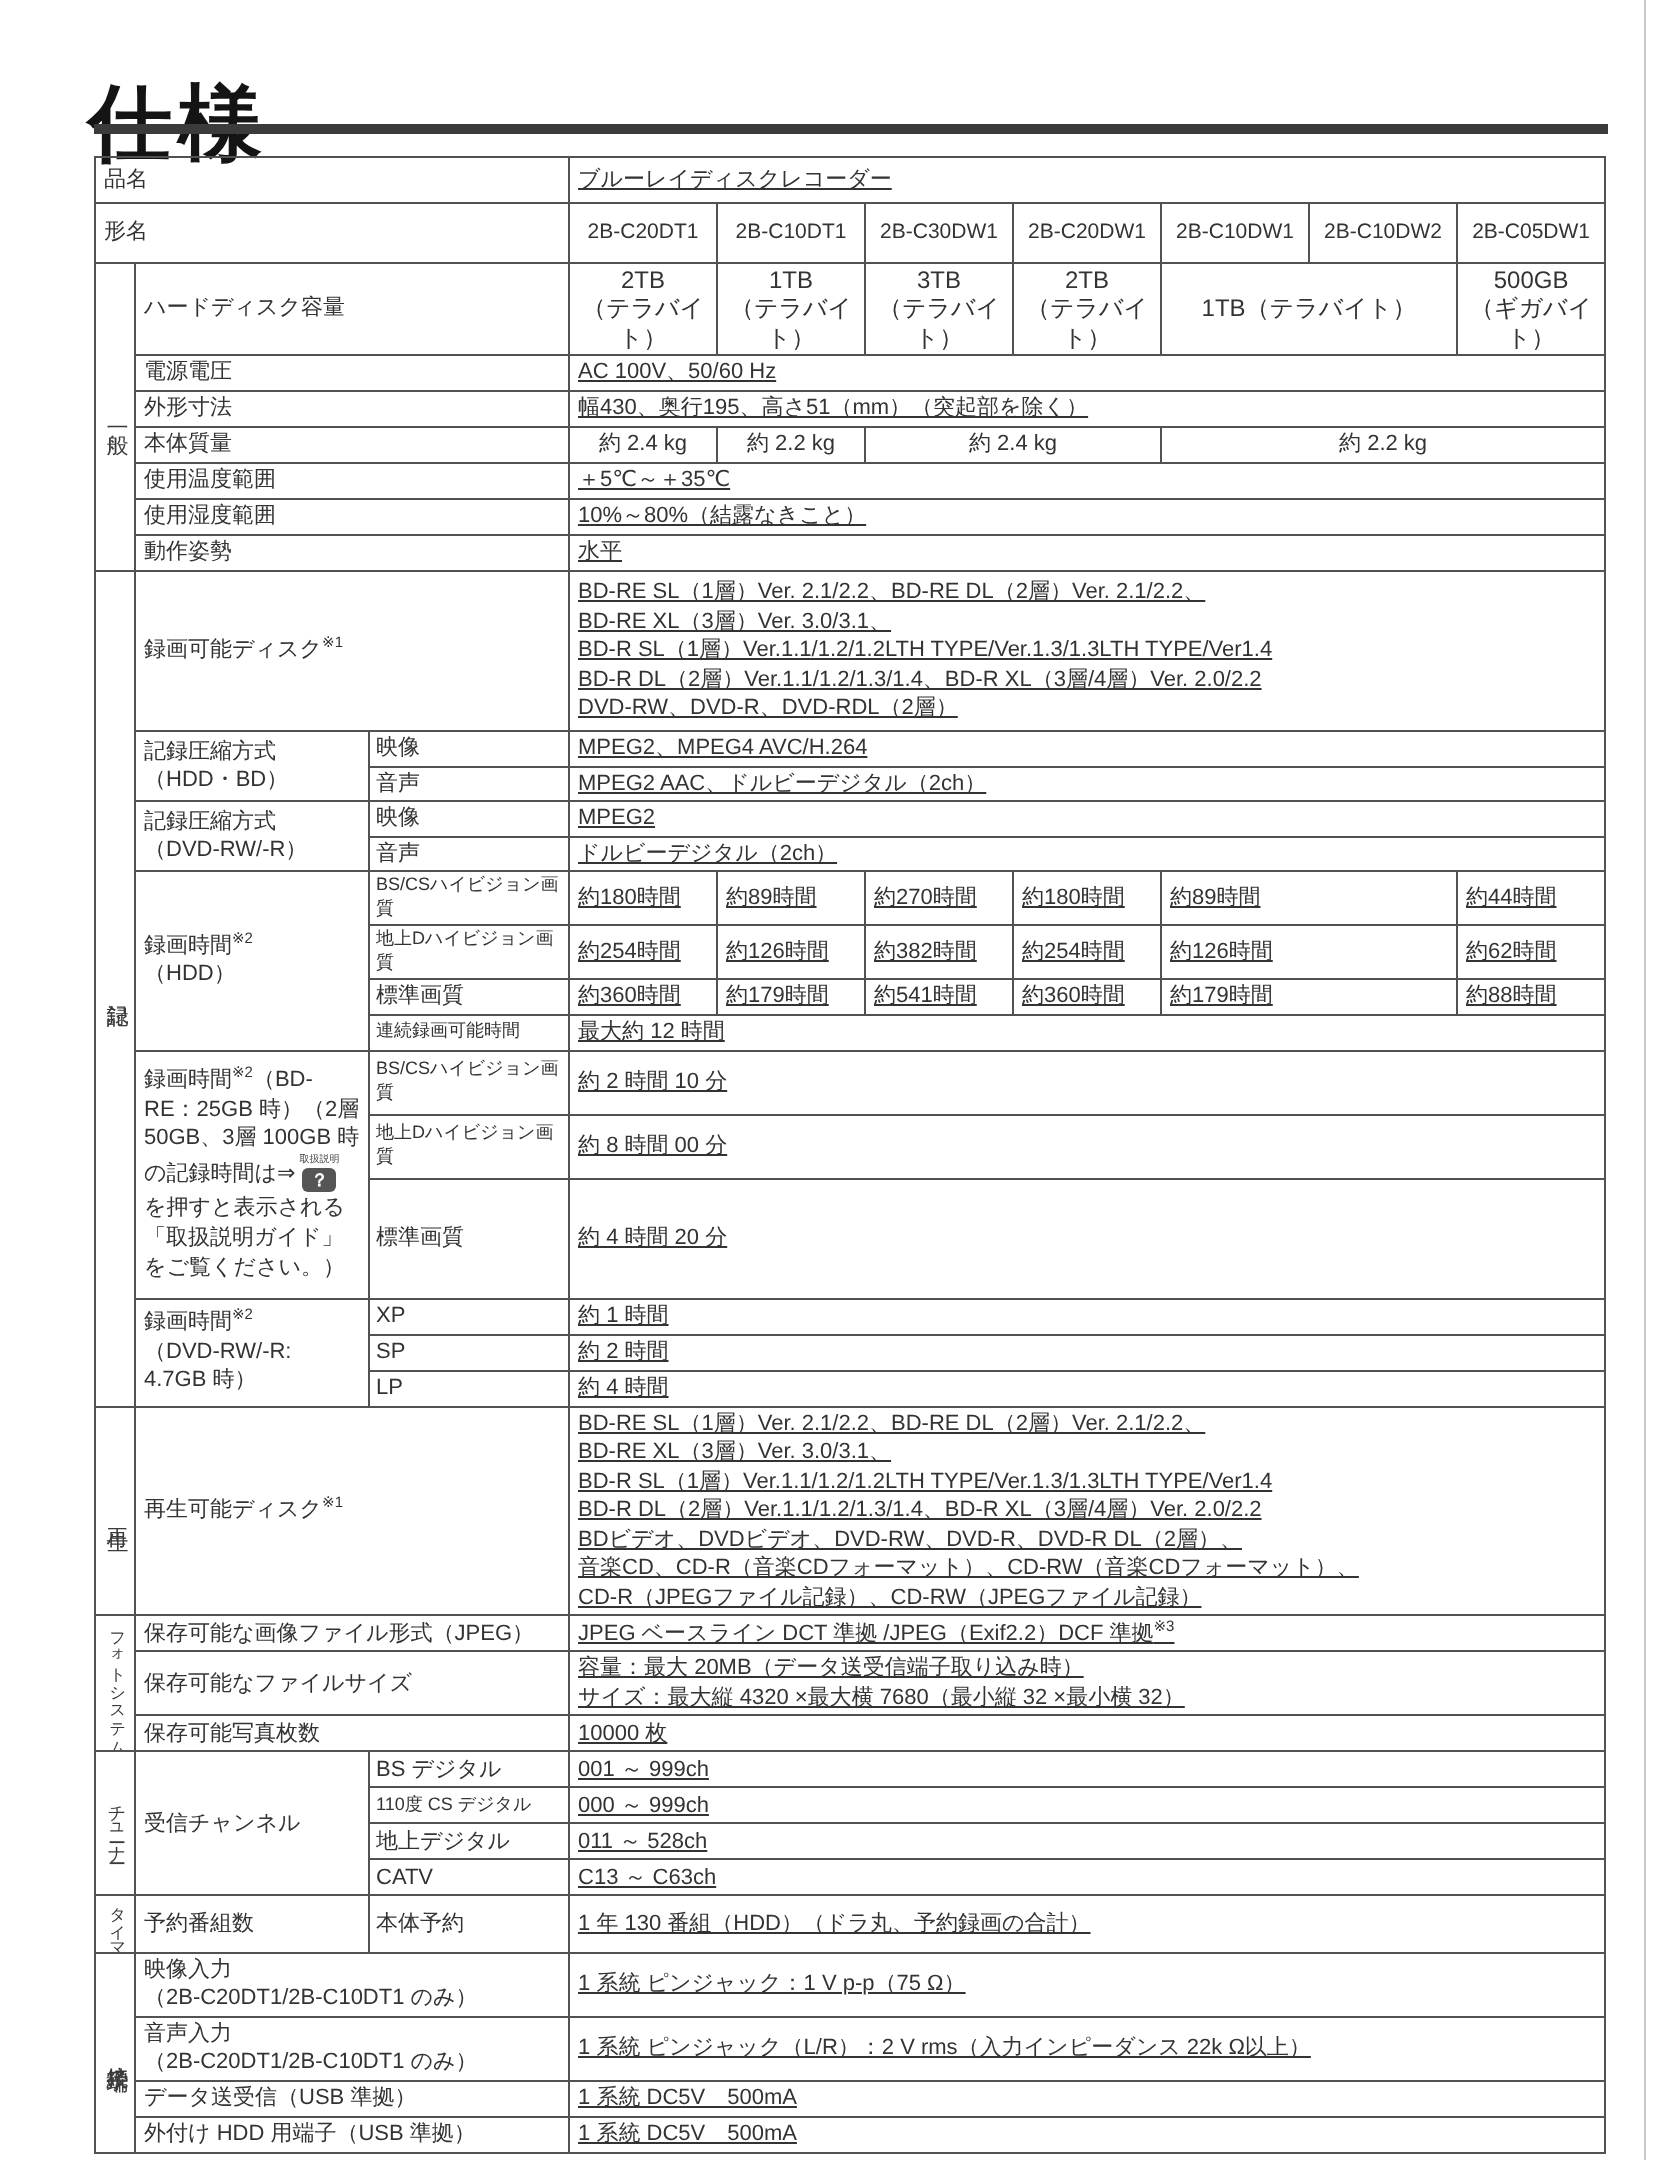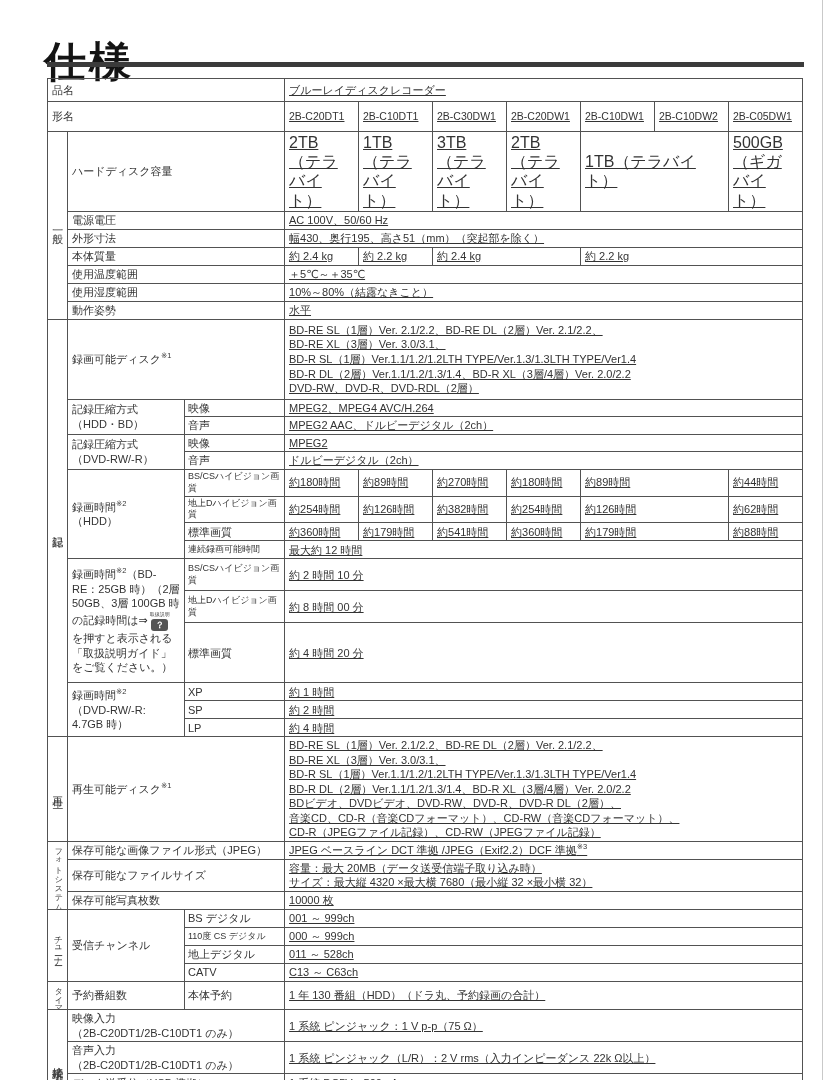--- a/index.html
+++ b/index.html
@@ -20,24 +20,24 @@
     vertical-align:middle;white-space:pre-line;overflow:hidden;color:#333;
   }
   td.grp{
     padding:0;text-align:center;writing-mode:vertical-rl;text-orientation:upright;
     font-size:11px;letter-spacing:1px;color:#3a3a3a;
   }
   td.grp.gs{font-size:8px;letter-spacing:0;}
   td.grp.gm{font-size:9px;letter-spacing:0;}
   td.lab{text-align:left;}
   td.sub{text-align:left;padding:1px 3px;}
-  td.c{text-decoration:underline;}
+  td.c{text-align:center;}
   td.v{text-align:left;text-decoration:underline;}
   .small{font-size:9px;}
-  .cap2{font-size:16px;line-height:1.2;}
+  .cap2{font-size:12px;line-height:1.2;}
   .mdl{font-size:10.5px;}
   sup{font-size:7.5px;vertical-align:super;line-height:0;}
   .blk{display:block;}
   .h16{height:16px}.h18{height:18px}.h23{height:23px}.h24{height:24px}
   .h30{height:30px}.h32{height:32px}.h60{height:60px}.h80{height:80px}.h100{height:100px}
   .guide-key{display:inline-block;vertical-align:middle;text-align:center;margin:0 2px;}
   .guide-key .kcap{display:block;font-size:5px;line-height:6px;color:#444;letter-spacing:0;}
   .guide-key .kbtn{display:inline-block;background:#555;color:#fff;font-size:9px;line-height:12px;
     padding:0 4px;border-radius:3px;font-weight:bold;}
 </style>

